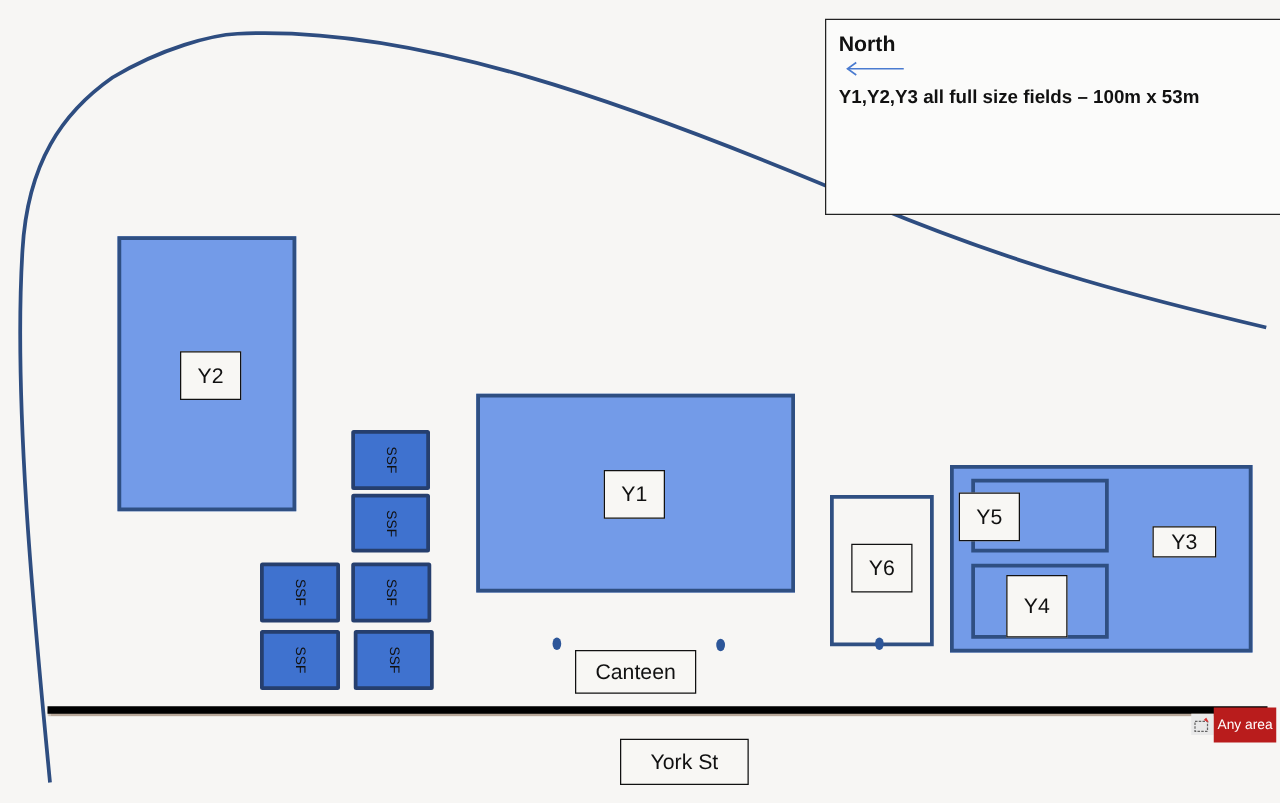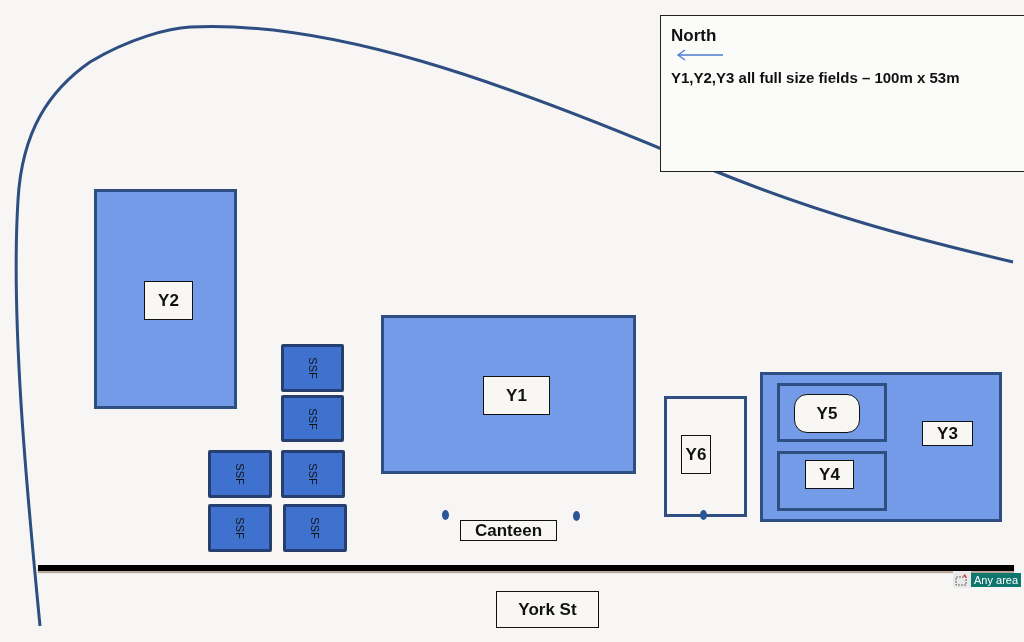--- a/index.html
+++ b/index.html
@@ -1,30 +1,30 @@
 <!DOCTYPE html>
 <html><head>
 <meta charset="utf-8">
 <style>
   html,body{margin:0;padding:0;}
   body{width:1024px;height:642px;background:#f7f6f4;position:relative;overflow:hidden;font-family:"Liberation Sans",sans-serif;}
   svg.bg{position:absolute;left:0;top:0;}
   .field{position:absolute;box-sizing:border-box;border:3px solid #2f4f82;background:#739be8;}
   .ssf{position:absolute;box-sizing:border-box;border:3px solid #263f6e;background:#3f72cf;border-radius:2px;display:flex;align-items:center;justify-content:center;}
   .ssf span{transform:rotate(90deg);font-size:11px;color:#111;white-space:nowrap;}
-  .lbl{position:absolute;box-sizing:border-box;background:#f8f7f4;border:1px solid #111;font-weight:bold;font-size:17px;color:#111;display:flex;align-items:center;justify-content:center;}
+  .lbl{position:absolute;box-sizing:border-box;background:#f8f7f4;border:1px solid #111;font-weight:normal;font-size:17px;color:#111;display:flex;align-items:center;justify-content:center;}
   .legend{position:absolute;left:660px;top:15px;width:388px;height:157px;background:#fbfbfa;border:1px solid #222;box-sizing:border-box;padding:8px 10px;font-weight:bold;color:#111;font-size:15px;}
   .legend .title{font-size:17px;margin-top:2px;}
   .legend .arrow{height:18px;position:relative;}
   .legend .line{margin-top:3px;line-height:21px;}
   .road{position:absolute;left:38px;top:565px;width:976px;height:6px;background:#000;box-shadow:0 2px 1px #b8a89a;}
   .post{position:absolute;width:7px;height:10px;border-radius:50%;background:#2d5699;}
   .tool{position:absolute;left:953px;top:571px;height:17px;display:flex;align-items:center;font-size:11px;}
   .tool .ico{width:18px;height:17px;background:#e9e9e9;display:flex;align-items:center;justify-content:center;}
-  .tool .txt{background:#0f766e;color:#fff;height:14px;padding:0 3px;display:flex;align-items:center;}
+  .tool .txt{background:#b91c1c;color:#fff;height:28px;padding:0 3px;display:flex;align-items:center;}
 </style>
 </head>
 <body>
 
 <svg class="bg" width="1024" height="642">
   <path d="M40,626 C30,520 10,330 18,200 C22,130 50,90 90,62 C130,38 170,28 190,27 C330,20 500,80 700,165 C820,215 920,240 1013,262" fill="none" stroke="#2e4d80" stroke-width="3"></path>
 </svg>
 
 <div class="road"></div>
 
@@ -36,34 +36,34 @@
       <polyline points="10,2 3,7 10,12" fill="none" stroke="#4a7bd0" stroke-width="1.3"></polyline>
     </svg>
   </div>
   <div class="line">Y1,Y2,Y3 all full size fields – 100m x 53m</div>
 </div>
 
 <div class="field" style="left:94px;top:189px;width:143px;height:220px;"></div>
 <div class="lbl" style="left:144px;top:281px;width:49px;height:39px;">Y2</div>
 
 <div class="field" style="left:381px;top:315px;width:255px;height:159px;"></div>
-<div class="lbl" style="left:483px;top:376px;width:67px;height:39px;">Y1</div>
+<div class="lbl" style="left:483px;top:376px;width:49px;height:39px;">Y1</div>
 
 <div class="field" style="left:664px;top:396px;width:83px;height:121px;background:#f7f6f4;"></div>
-<div class="lbl" style="left:681px;top:435px;width:30px;height:39px;">Y6</div>
+<div class="lbl" style="left:681px;top:435px;width:49px;height:39px;">Y6</div>
 <div class="post" style="left:700px;top:510px;"></div>
 
 <div class="field" style="left:760px;top:372px;width:242px;height:150px;"></div>
 <div class="lbl" style="left:922px;top:421px;width:51px;height:25px;">Y3</div>
 
 <div class="field" style="left:777px;top:383px;width:110px;height:59px;"></div>
-<div class="lbl" style="left:794px;top:394px;width:66px;height:39px;border-radius:13px;">Y5</div>
+<div class="lbl" style="left:767px;top:394px;width:49px;height:39px;">Y5</div>
 
 <div class="field" style="left:777px;top:451px;width:110px;height:60px;"></div>
-<div class="lbl" style="left:805px;top:460px;width:49px;height:29px;">Y4</div>
+<div class="lbl" style="left:805px;top:460px;width:49px;height:50px;">Y4</div>
 
 <div class="ssf" style="left:281px;top:344px;width:63px;height:48px;">
     <span>SSF</span>
   </div>
 <div class="ssf" style="left:281px;top:395px;width:63px;height:47px;">
     <span>SSF</span>
   </div>
 <div class="ssf" style="left:208px;top:450px;width:64px;height:48px;">
     <span>SSF</span>
   </div>
@@ -72,21 +72,21 @@
   </div>
 <div class="ssf" style="left:208px;top:504px;width:64px;height:48px;">
     <span>SSF</span>
   </div>
 <div class="ssf" style="left:283px;top:504px;width:64px;height:48px;">
     <span>SSF</span>
   </div>
 
 <div class="post" style="left:442px;top:510px;"></div>
 <div class="post" style="left:573px;top:511px;"></div>
-<div class="lbl" style="left:460px;top:520px;width:97px;height:21px;">Canteen</div>
+<div class="lbl" style="left:460px;top:520px;width:97px;height:35px;">Canteen</div>
 
 <div class="lbl" style="left:496px;top:591px;width:103px;height:37px;">York St</div>
 
 <div class="tool">
   <span class="ico">
     <svg width="14" height="12">
       <rect x="1" y="3" width="10" height="8" fill="none" stroke="#666" stroke-width="1" stroke-dasharray="2,1"></rect>
       <path d="M10,0 L12,4 L8,2 Z" fill="#d33"></path>
     </svg>
   </span>

